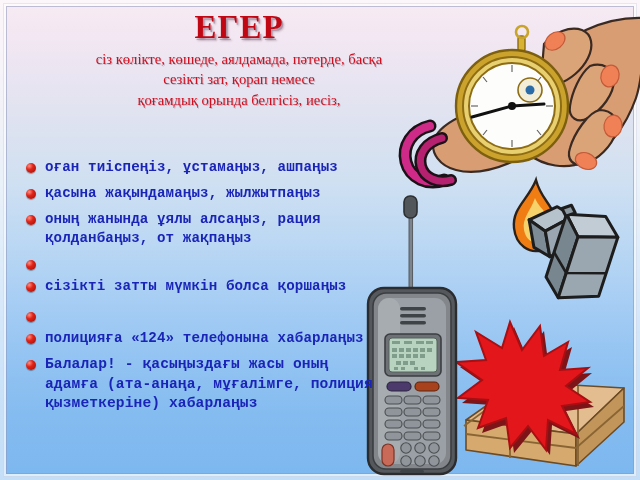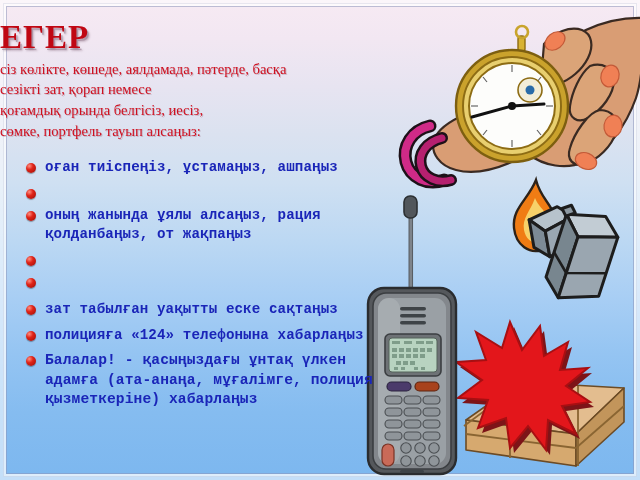--- a/index.html
+++ b/index.html
@@ -27,21 +27,21 @@
     box-shadow:0 0 0 1px rgba(140,150,185,.55) inset, 0 0 0 1px rgba(150,160,190,.45);
     pointer-events:none;
   }
   #frame-edge{
     position:absolute;left:0;top:0;right:0;bottom:0;
     border:4px solid rgba(255,255,255,.55);
     pointer-events:none;
   }
 
   
-  #header{position:absolute;left:0;top:20px;width:478px;text-align:left;z-index:6;}
+  #header{position:absolute;left:0;top:10px;width:478px;text-align:center;z-index:6;}
   #title{
     font-family:"Liberation Serif",serif;
     font-weight:bold;font-size:33px;letter-spacing:1px;
     color:#c00713;
     text-shadow:1.5px 1.5px 0 rgba(150,120,140,.55), 2.5px 2.5px 2px rgba(120,90,110,.35);
     line-height:1.05;margin:0 0 4px 0;
   }
   .subline{
     font-family:"Liberation Serif",serif;
     font-weight:normal;font-size:14.6px;color:#cf1020;
@@ -269,50 +269,50 @@
         <rect x="48" y="282" width="24" height="3" rx="1.5"></rect>
       </g>
     </svg>
   </div>
 
   <div id="header">
     <div id="title">ЕГЕР</div>
     <div class="subline">сіз көлікте, көшеде, аялдамада, пәтерде, басқа</div>
     <div class="subline">сезікті зат, қорап немесе</div>
     <div class="subline">қоғамдық орында белгісіз, иесіз,</div>
-    <div class="subline">сөмке, портфель тауып алсаңыз:</div>
   </div>
 
   <div id="list">
     <div class="li">
       <span class="bullet"></span>
       <span class="litext">оған тиіспеңіз, ұстамаңыз, ашпаңыз</span>
     </div>
     <div class="li">
       <span class="bullet"></span>
+      <span class="litext">қасына жақындамаңыз, жылжытпаңыз</span>
     </div>
     <div class="li">
       <span class="bullet"></span>
       <span class="litext">оның жанында ұялы алсаңыз, рация қолданбаңыз, от жақпаңыз</span>
     </div>
     <div class="li">
       <span class="bullet"></span>
     </div>
     <div class="li">
       <span class="bullet"></span>
+      <span class="litext">сізікті  затты мүмкін болса қоршаңыз</span>
     </div>
     <div class="li gap-before">
       <span class="bullet"></span>
-      <span class="litext">зат табылған уақытты еске сақтаңыз</span>
     </div>
     <div class="li">
       <span class="bullet"></span>
       <span class="litext">полицияға «124» телефонына хабарлаңыз</span>
     </div>
     <div class="li big">
       <span class="bullet"></span>
-      <span class="litext">Балалар! - қасыңыздағы ұнтақ үлкен адамға (ата-анаңа, мұғалімге, полиция қызметкеріне) хабарлаңыз</span>
+      <span class="litext">Балалар! - қасыңыздағы жасы оның адамға (ата-анаңа, мұғалімге, полиция қызметкеріне) хабарлаңыз</span>
     </div>
   </div>
 
   <div id="frame-outer"></div>
   <div id="frame-edge"></div>
 </div>
 
 </body></html>

